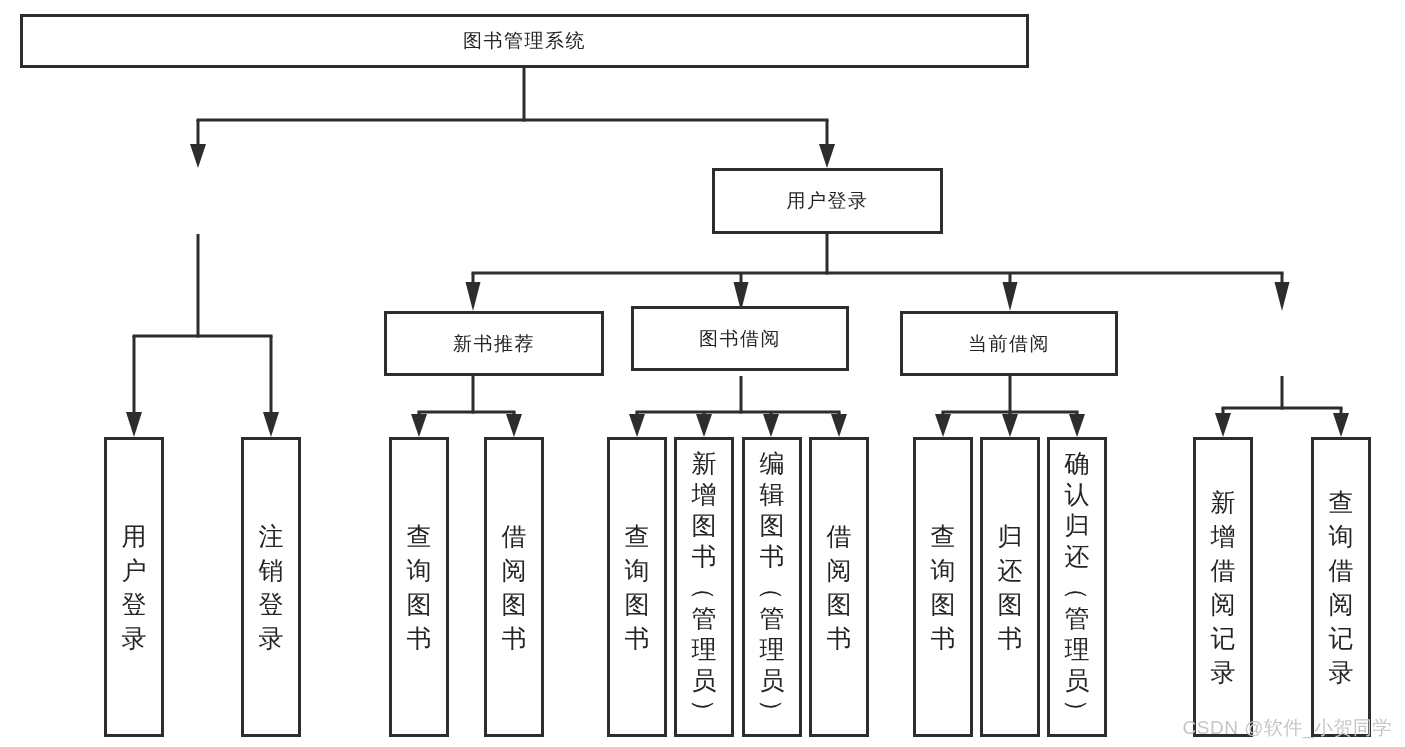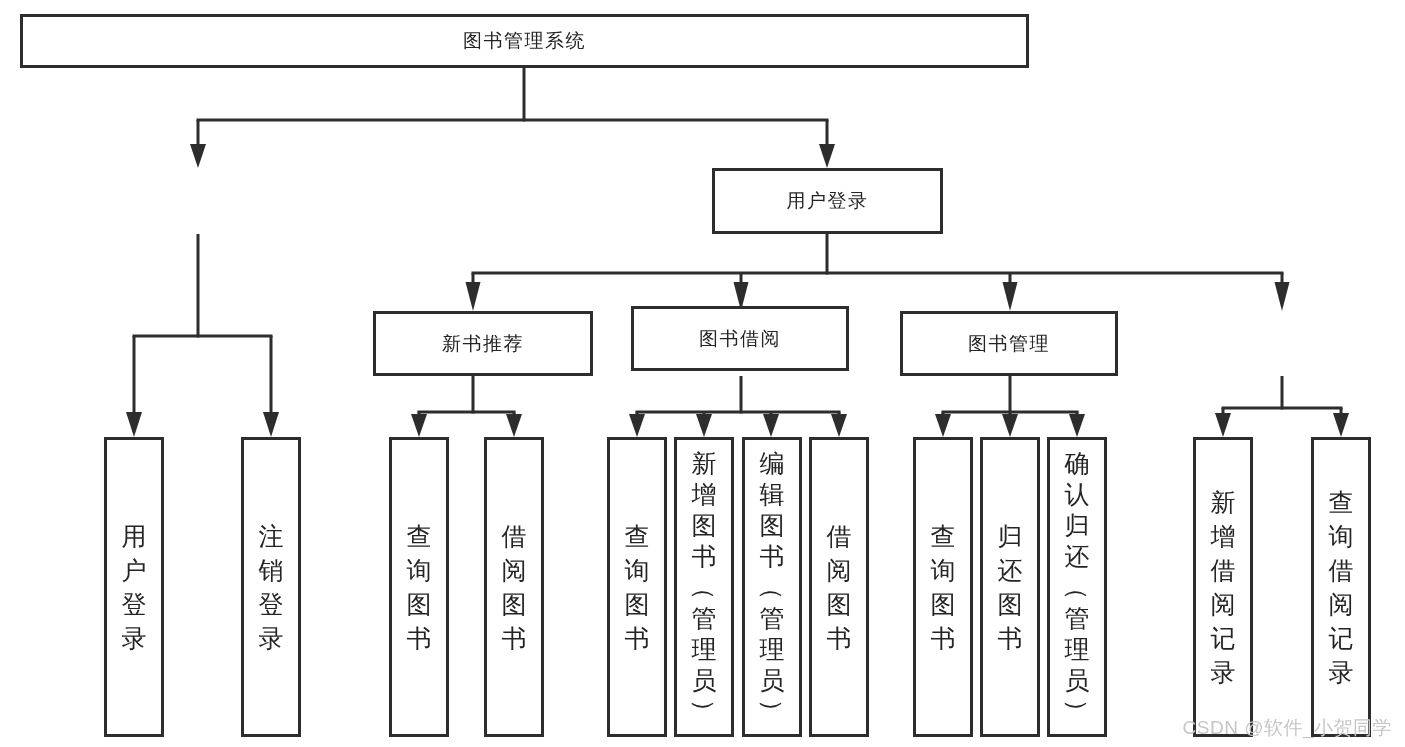--- a/index.html
+++ b/index.html
@@ -121,23 +121,23 @@
       <path d="M1069 414 L1085 414 L1077 437 Z"></path>
       <path d="M1215 413 L1231 413 L1223 437 Z"></path>
       <path d="M1333 413 L1349 413 L1341 437 Z"></path>
     </g>
   </svg>
 
   <div class="box hbox" style="left:20px; top:14px; width:1009px; height:54px;">图书管理系统</div>
 
   <div class="box hbox" style="left:712px; top:168px; width:231px; height:66px;">用户登录</div>
 
-  <div class="box hbox" style="left:373px; top:311px; width:220px; height:65px;">新书推荐</div>
+  <div class="box hbox" style="left:384px; top:311px; width:220px; height:65px;">新书推荐</div>
   <div class="box hbox" style="left:631px; top:306px; width:218px; height:65px;">图书借阅</div>
-  <div class="box hbox" style="left:900px; top:311px; width:218px; height:65px;">图书管理</div>
+  <div class="box hbox" style="left:900px; top:311px; width:218px; height:65px;">当前借阅</div>
 
   <div class="box vbox" style="left:104px; top:437px; width:60px; height:300px;">
       <span class="vchar" style="height: 34px;">用</span>
       <span class="vchar" style="height: 34px;">户</span>
       <span class="vchar" style="height: 34px;">登</span>
       <span class="vchar" style="height: 34px;">录</span>
     </div>
   <div class="box vbox" style="left:241px; top:437px; width:60px; height:300px;">
       <span class="vchar" style="height: 34px;">注</span>
       <span class="vchar" style="height: 34px;">销</span>

